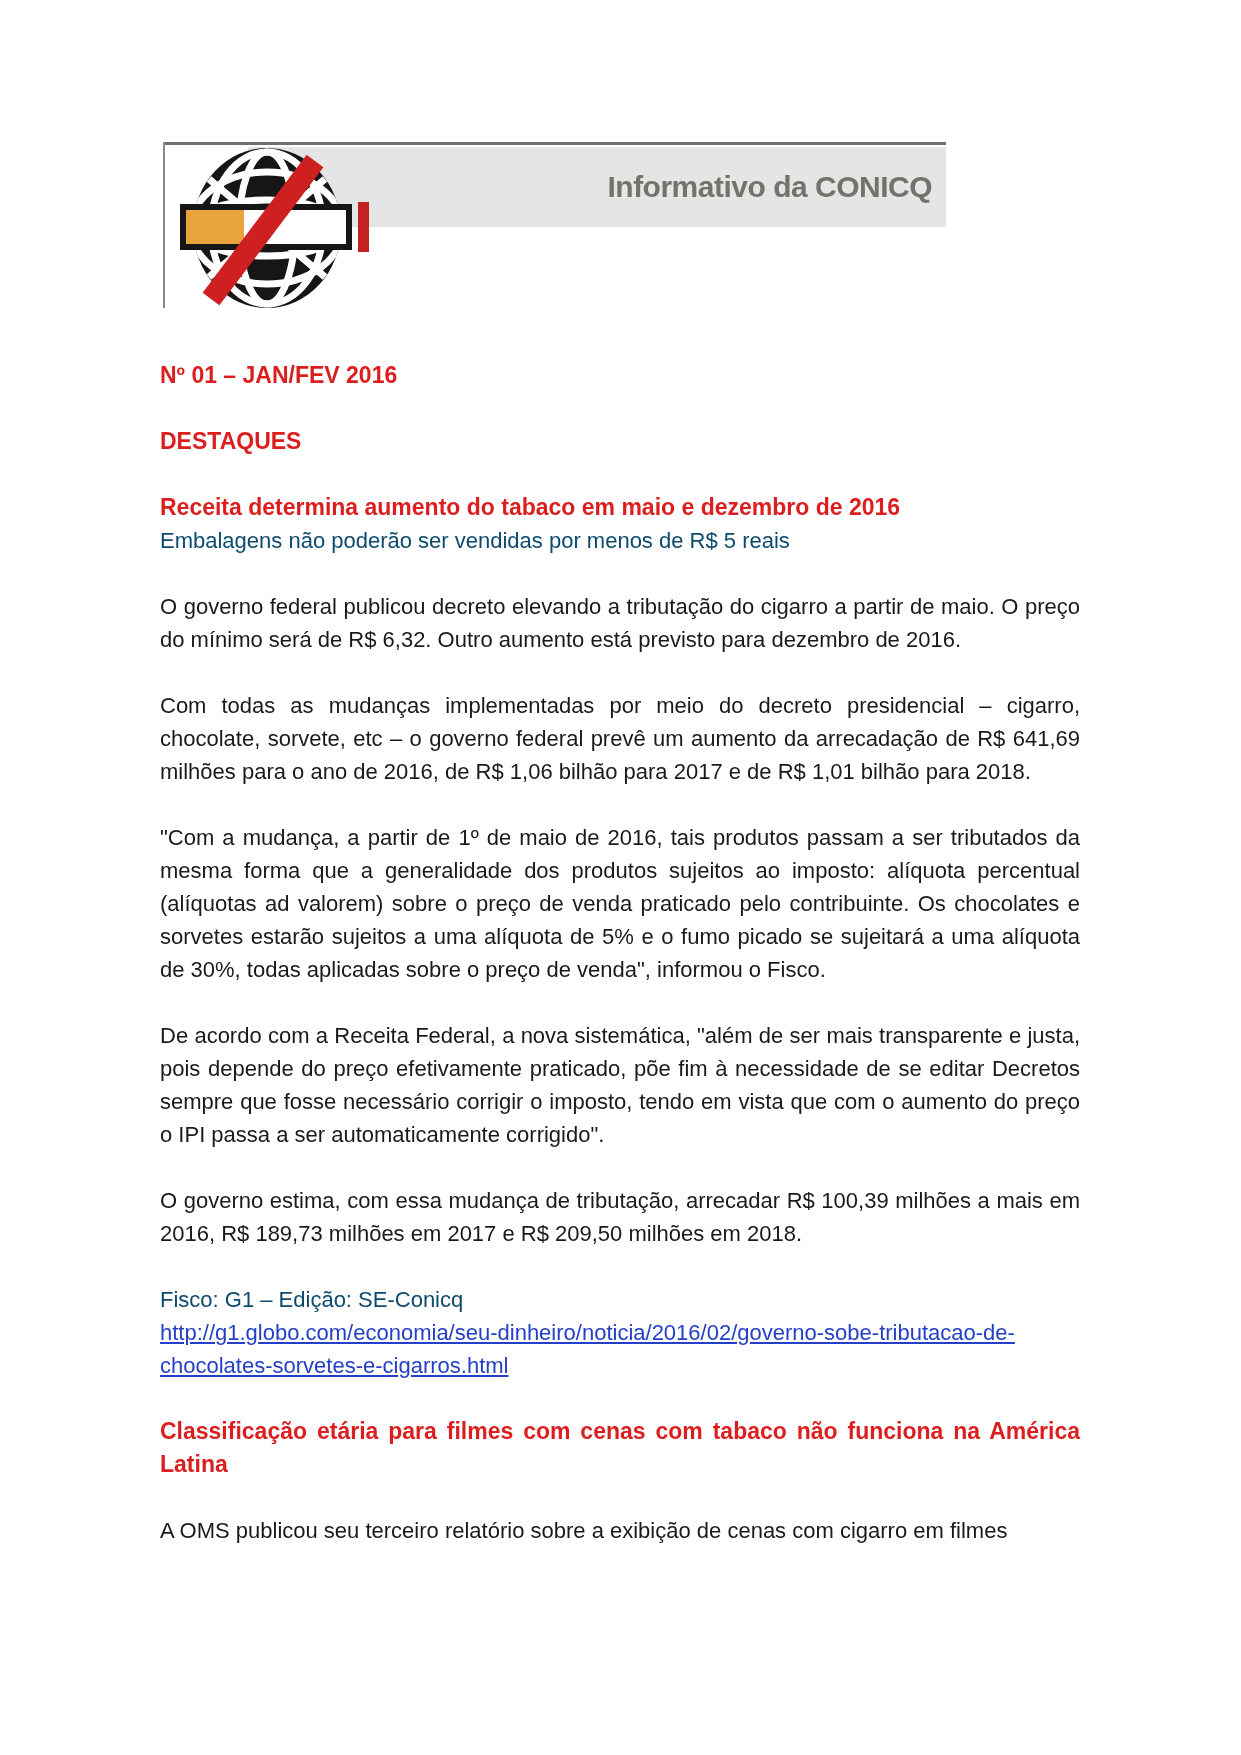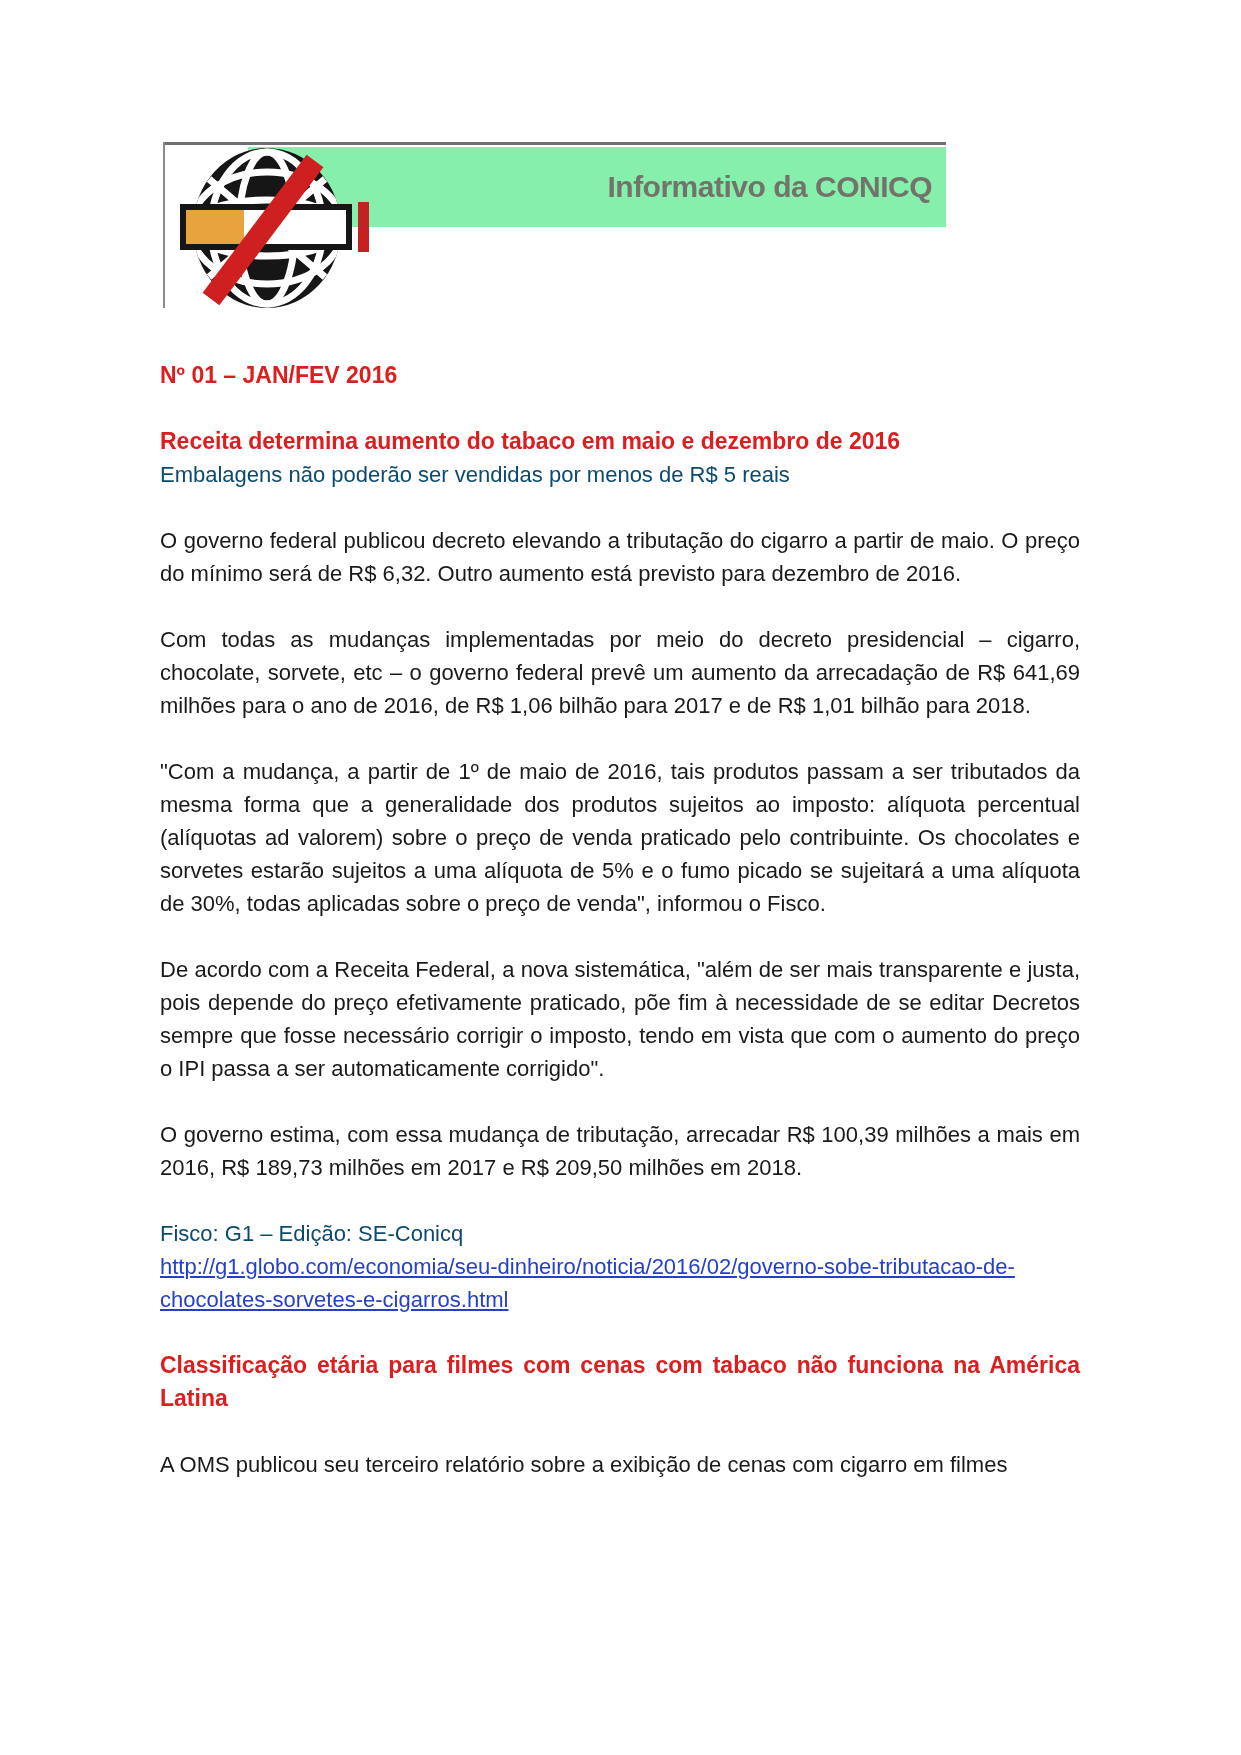--- a/index.html
+++ b/index.html
@@ -8,21 +8,21 @@
     width:1241px; height:1755px; position:relative; overflow:hidden;
     font-family:"Liberation Sans", sans-serif; color:#1a1a1a;
   }
 
   
   .header-figure { position:absolute; left:163px; top:127px; width:783px; height:185px; background:#ffffff; }
   .hdr-top-line  { position:absolute; left:0; top:15px; width:100%; height:3px; background:#6f6f6f; }
   .hdr-left-line { position:absolute; left:0; top:15px; width:2px; height:166px; background:#8a8a8a; }
   .banner {
     position:absolute; left:85px; top:20px; right:0; height:80px;
-    background:#86efac; display:flex; align-items:center; justify-content:flex-end;
+    background:#e5e5e5; display:flex; align-items:center; justify-content:flex-end;
     padding-right:14px;
   }
   .banner-title {
     color:#74736B; font-weight:700; font-size:30px; letter-spacing:-0.5px;
   }
   .logo-svg { position:absolute; left:11px; top:17px; }
 
   
   .content {
     position:absolute; left:160px; top:340px; width:920px;
@@ -68,20 +68,21 @@
     <rect x="184" y="58" width="11" height="50" fill="#C42222"></rect>
 
     <line x1="141" y1="17" x2="37" y2="155" stroke="#CE2020" stroke-width="21"></line>
   </svg>
 </div>
 
 <div class="content">
 
   <p class="red-bold headline gap-after">Nº 01 – JAN/FEV 2016</p>
 
+  <p class="red-bold headline gap-after">DESTAQUES</p>
 
   <div class="gap-after">
     <p class="red-bold headline">Receita determina aumento do tabaco em maio e dezembro de 2016</p>
     <p class="red">Embalagens não poderão ser vendidas por menos de R$ 5 reais</p>
   </div>
 
   <p class="para gap-after">O governo federal publicou decreto elevando a tributação do cigarro a partir de maio. O preço do mínimo será de R$ 6,32. Outro aumento está previsto para dezembro de 2016.</p>
 
   <p class="para gap-after">Com todas as mudanças implementadas por meio do decreto presidencial – cigarro, chocolate, sorvete, etc – o governo federal prevê um aumento da arrecadação de R$ 641,69 milhões para o ano de 2016, de R$ 1,06 bilhão para 2017 e de R$ 1,01 bilhão para 2018.</p>
 

